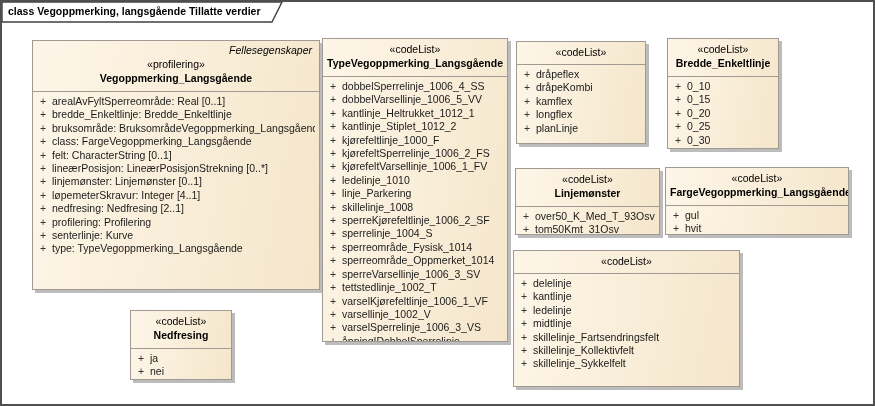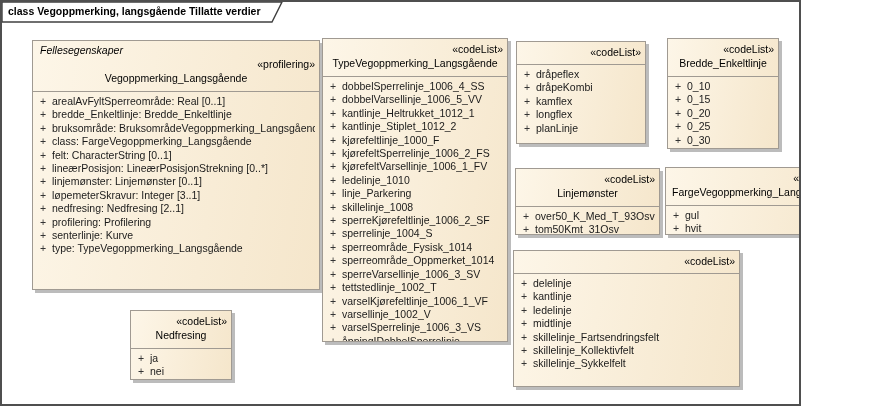--- a/index.html
+++ b/index.html
@@ -11,21 +11,21 @@
     --text:#1f1f1f;
   }
   *{box-sizing:border-box;margin:0;padding:0;}
   body{
     font-family:"Liberation Sans", sans-serif;
     background:#ffffff;
     color:var(--text);
   }
   #canvas{
     position:relative;
-    width:801px;height:406px;
+    width:875px;height:406px;
     background:#ffffff;
     border:2px solid var(--frame-border);
     overflow:hidden;
   }
   .frame-tab{
     position:absolute;left:0;top:0;width:282px;height:21px;
   }
   .frame-tab svg{position:absolute;left:0;top:0;}
   .frame-tab .tab-label{
     position:absolute;left:6px;top:3px;
@@ -35,28 +35,28 @@
   .uml-box{
     position:absolute;
     background:linear-gradient(100deg,var(--box-fill-light) 0%,var(--box-fill-dark) 100%);
     border:1px solid var(--box-border);
     box-shadow:3px 3px 0 0 var(--box-shadow);
     display:flex;flex-direction:column;
     overflow:hidden;
   }
   .box-header{padding:3px 4px 5px;}
   .header-note{
-    font-size:10.5px;font-style:italic;text-align:left;
+    font-size:10.5px;font-style:italic;text-align:right;
     padding:0 3px;min-height:0;line-height:13px;color:#000;
   }
   .stereotype{
-    font-size:10.5px;text-align:right;line-height:14px;color:#000;
+    font-size:10.5px;text-align:center;line-height:14px;color:#000;
   }
   .box-name{
-    font-size:10.5px;font-weight:normal;text-align:center;line-height:15px;color:#000;
+    font-size:10.5px;font-weight:bold;text-align:center;line-height:15px;color:#000;
     white-space:nowrap;
   }
   .box-items{
     border-top:1px solid var(--box-border);
     padding:3px 4px;
     flex:1;
   }
   .item-row{
     display:flex;align-items:baseline;
     font-size:10.5px;line-height:13.4px;
@@ -117,21 +117,21 @@
         <div class="item-row">
           <span class="vis">+</span>
           <span class="txt">lineærPosisjon: LineærPosisjonStrekning [0..*]</span>
         </div>
         <div class="item-row">
           <span class="vis">+</span>
           <span class="txt">linjemønster: Linjemønster [0..1]</span>
         </div>
         <div class="item-row">
           <span class="vis">+</span>
-          <span class="txt">løpemeterSkravur: Integer [3..1]</span>
+          <span class="txt">løpemeterSkravur: Integer [4..1]</span>
         </div>
         <div class="item-row">
           <span class="vis">+</span>
           <span class="txt">nedfresing: Nedfresing [2..1]</span>
         </div>
         <div class="item-row">
           <span class="vis">+</span>
           <span class="txt">profilering: Profilering</span>
         </div>
         <div class="item-row">

